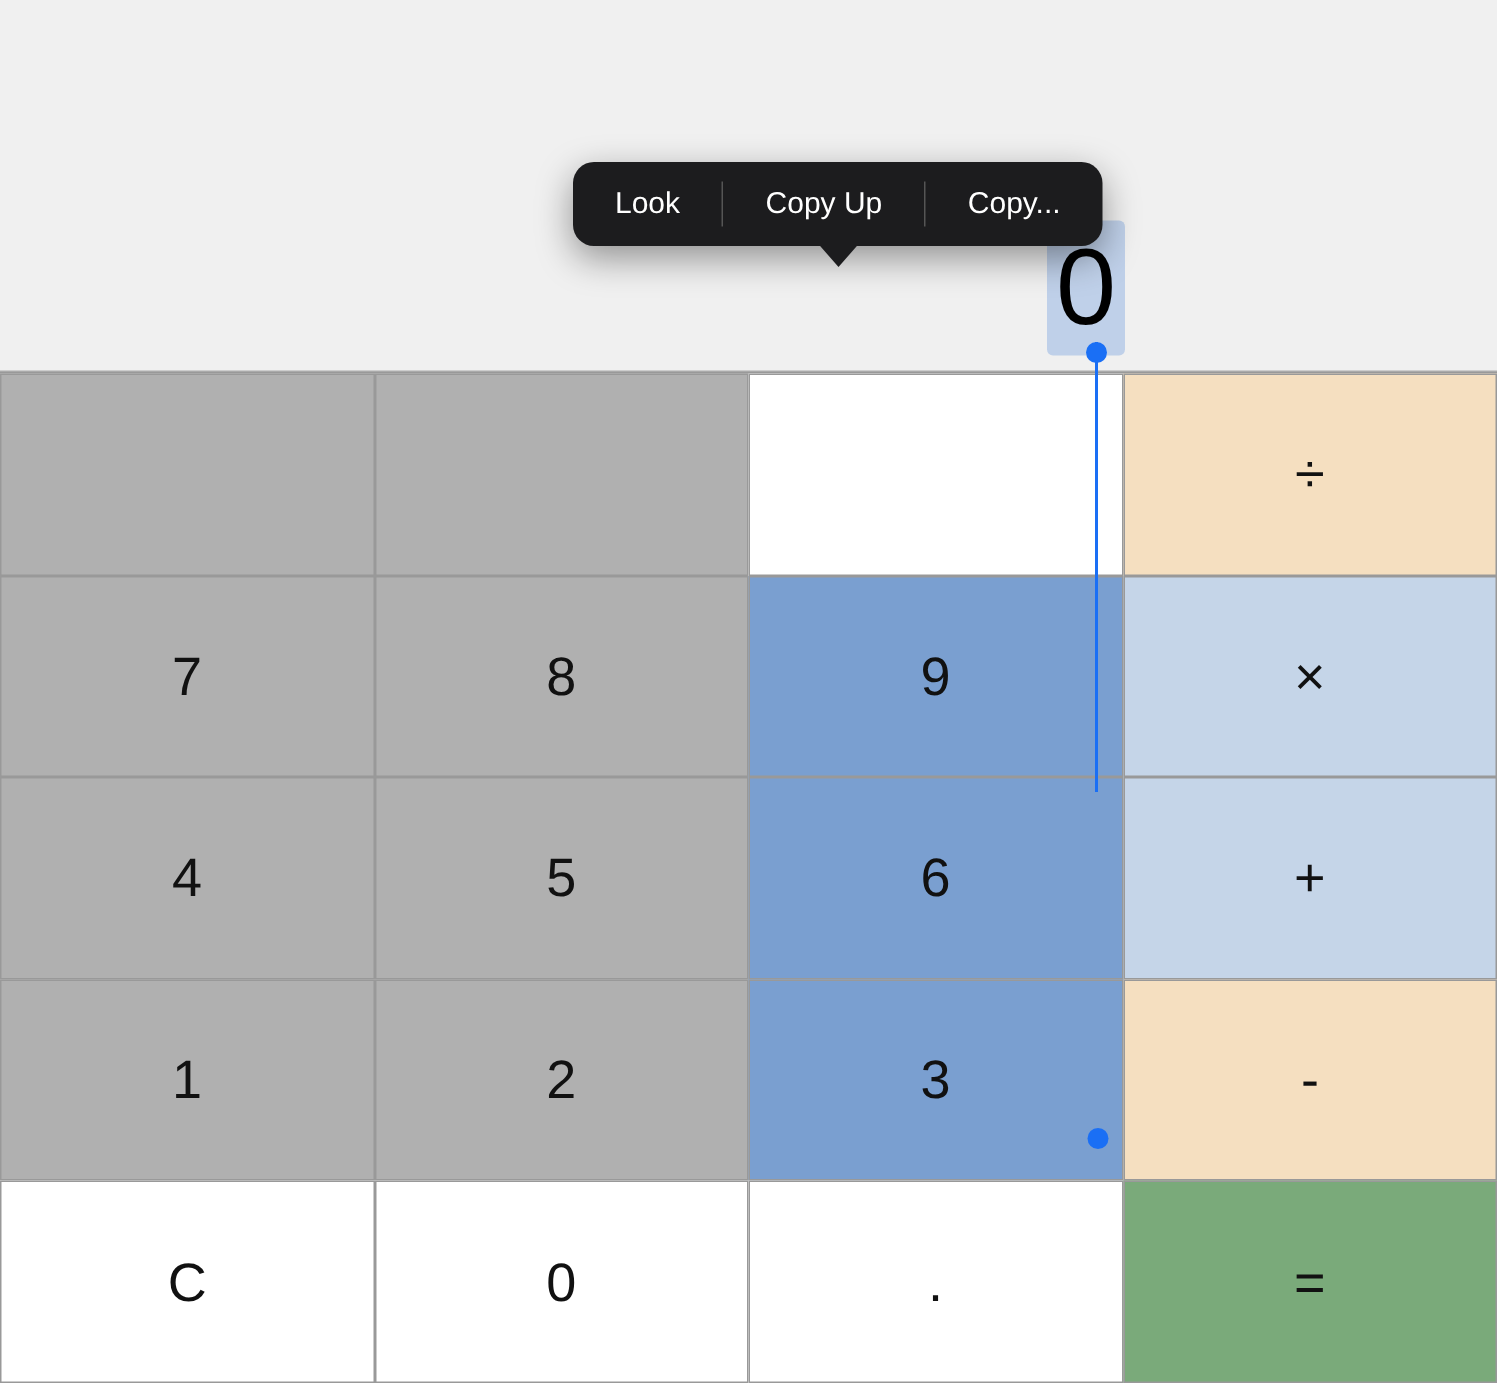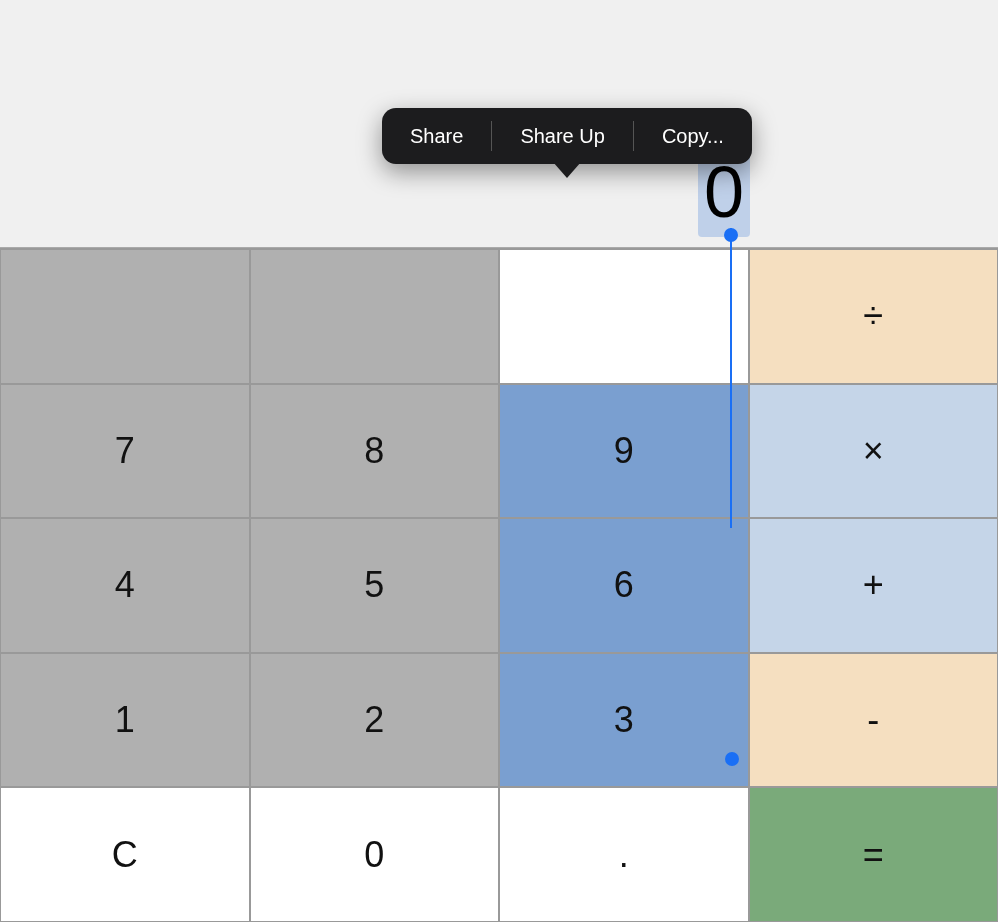--- a/index.html
+++ b/index.html
@@ -189,23 +189,23 @@
 
     
     
     
 
   </style>
 </head>
 <body>
 
 <div class="context-menu">
-  <div class="context-menu-item">Share</div>
+  <div class="context-menu-item">Look</div>
   <div class="context-menu-divider"></div>
-  <div class="context-menu-item">Share Up</div>
+  <div class="context-menu-item">Copy Up</div>
   <div class="context-menu-divider"></div>
   <div class="context-menu-item">Copy...</div>
 </div>
 
 <div class="calculator">
 
   <div class="display-area">
 
     <div class="display-selected">
       <span class="display-selected-number">0</span>

